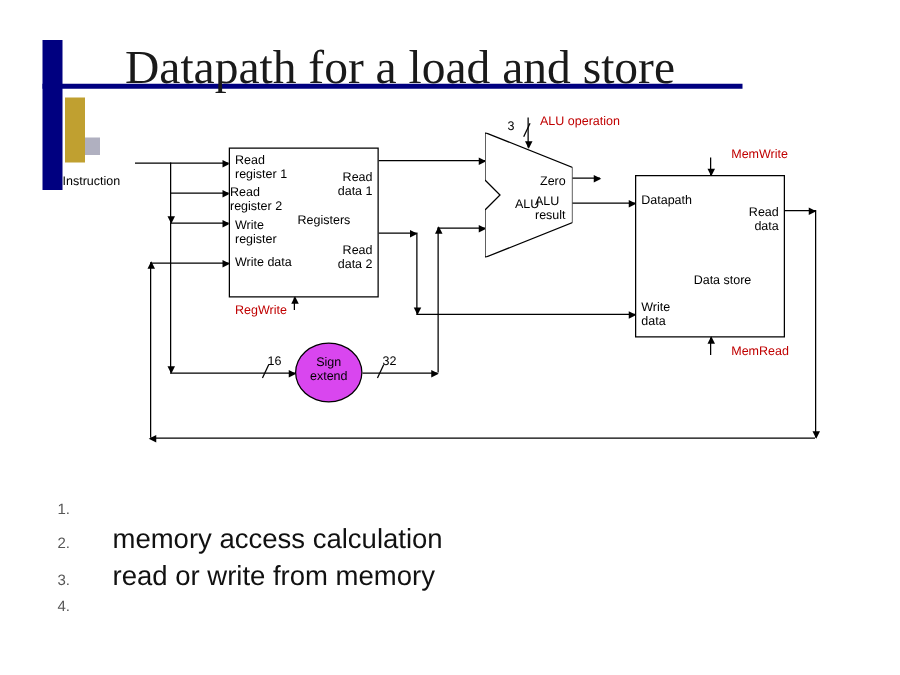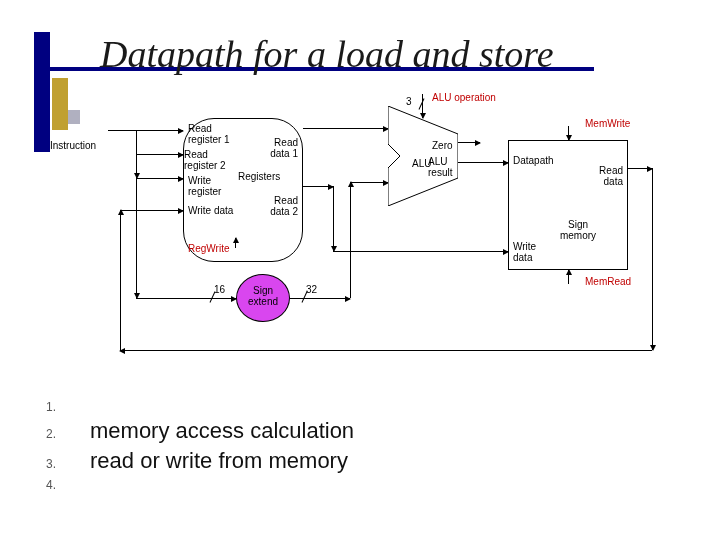--- a/index.html
+++ b/index.html
@@ -13,21 +13,20 @@
     overflow: hidden;
   }
   
   .title {
     position: absolute;
     top: 32px;
     left: 100px;
     font-family: Georgia, "Times New Roman", serif;
     font-size: 38px;
     color: #1a1a1a;
-    font-style: italic;
   }
   
   .deco-bar-outer {
     position: absolute;
     top: 32px;
     left: 34px;
     width: 58px;
     height: 130px;
     pointer-events: none;
   }
@@ -148,21 +147,21 @@
 <div class="title">Datapath for a load and store</div>
 
 <div class="diagram">
 
   <span class="lbl" style="left:-30px; top:40px;">Instruction</span>
   <div class="arrow-h" style="left:28px; top:30px; width:75px;"></div>
   <div class="arrow-h" style="left:56px; top:54px; width:47px;"></div>
   <div class="arrow-h" style="left:56px; top:78px; width:47px;"></div>
   <div class="arrow-v" style="left:56px; top:30px; height:48px; border-left:1px solid #000;"></div>
 
-  <div class="box" style="left:103px; top:18px; width:120px; height:144px;border-radius:31px;">
+  <div class="box" style="left:103px; top:18px; width:120px; height:120px;">
     <span class="lbl" style="left:4px; top:4px; width:48px;">Read register 1</span>
     <span class="lbl" style="left:0; top:30px; width:48px;">Read register 2</span>
     <span class="lbl" style="left:4px; top:56px; width:48px;">Write register</span>
     <span class="lbl" style="left:4px; top:86px; width:48px;">Write data</span>
     <span class="lbl" style="right:4px; top:18px; text-align:right; width:44px;">Read data 1</span>
     <span class="lbl" style="right:4px; top:76px; text-align:right; width:44px;">Read data 2</span>
     <span class="lbl" style="left:54px; top:52px;">Registers</span>
   </div>
   <span class="lbl red" style="left:108px; top:143px;">RegWrite</span>
   <div class="arrow-v up" style="left:155px; top:138px; height:10px;"></div>
@@ -202,21 +201,21 @@
   <span class="lbl red" style="left:352px; top:-8px;">ALU operation</span>
 
   <div class="arrow-h" style="left:378px; top:62px; width:50px;"></div>
 
   <div class="arrow-h" style="left:378px; top:42px; width:22px;"></div>
 
   <div class="box" style="left:428px; top:40px; width:120px; height:130px;">
     <span class="lbl" style="left:4px; top:14px;">Datapath</span>
     <span class="lbl" style="right:4px; top:24px; width:40px; text-align:right;">Read data</span>
     <span class="lbl" style="left:4px; top:100px; width:40px;">Write data</span>
-    <span class="lbl" style="left:44px; top:78px; width:50px; text-align:center;">Sign memory</span>
+    <span class="lbl" style="left:44px; top:78px; width:50px; text-align:center;">Data store</span>
   </div>
 
   <div class="arrow-v" style="left:488px; top:26px; height:14px;"></div>
   <span class="lbl red" style="left:505px; top:18px;">MemWrite</span>
 
   <div class="arrow-v up" style="left:488px; top:170px; height:14px;"></div>
   <span class="lbl red" style="left:505px; top:176px;">MemRead</span>
 
   <div class="arrow-h" style="left:548px; top:68px; width:24px;"></div>
 

